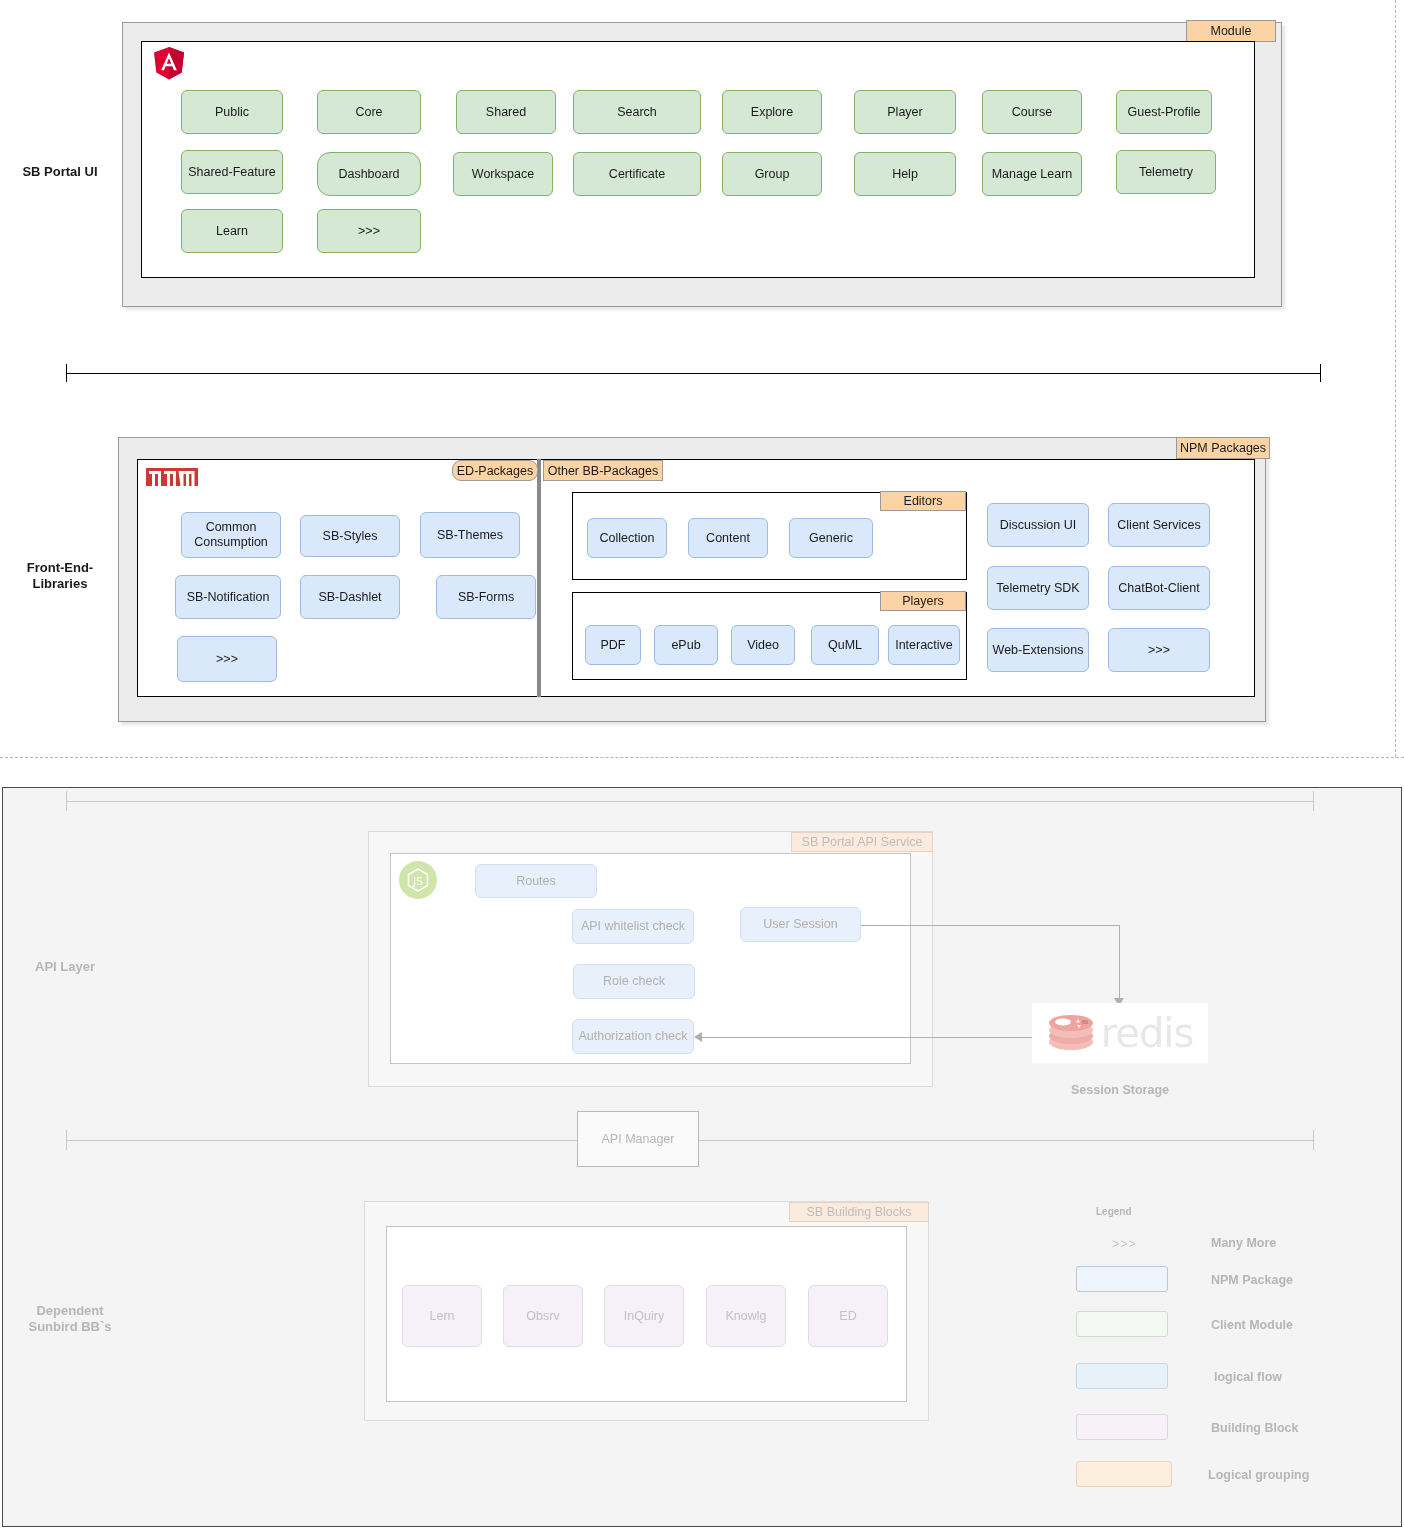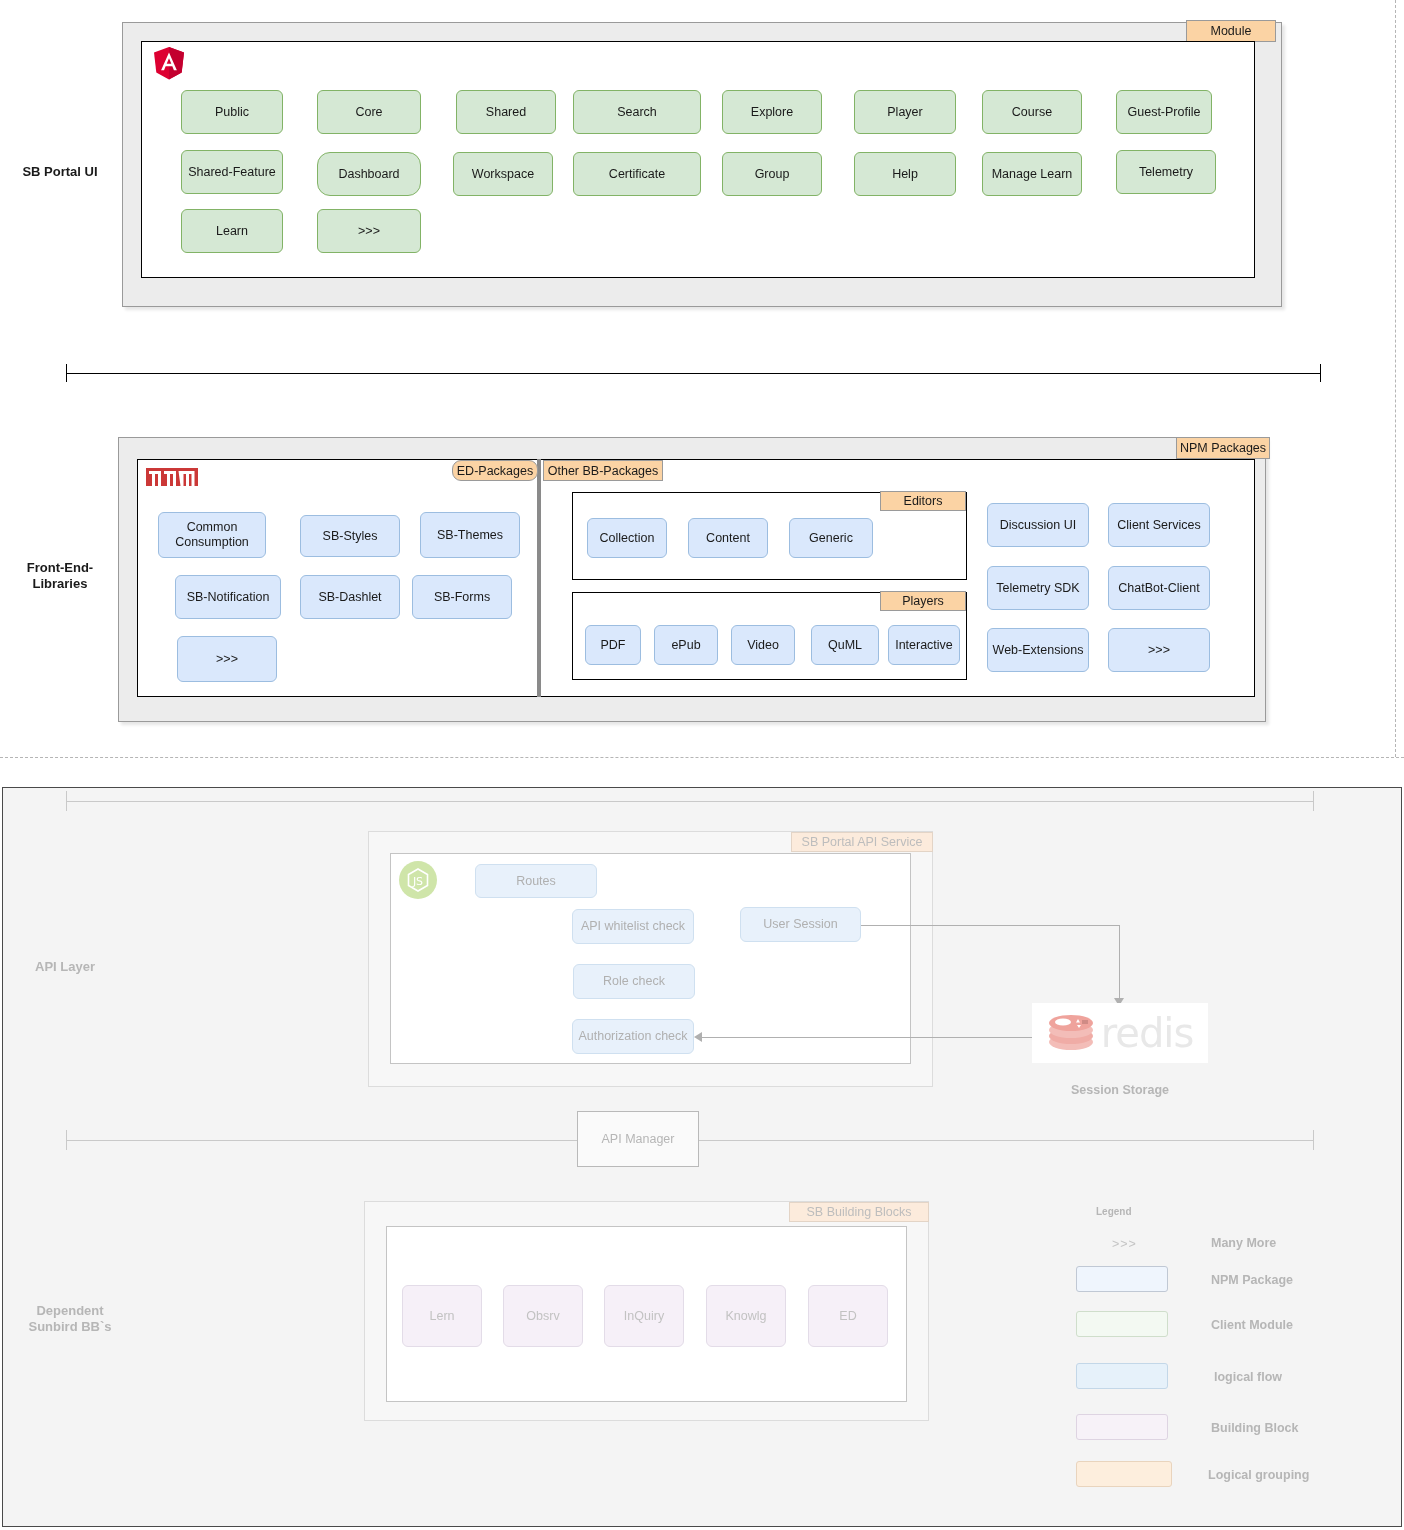--- a/index.html
+++ b/index.html
@@ -268,37 +268,37 @@
   </div>
 
   <div class="abs tab" style="left:452px; top:460px; width:86px; height:21px;border-radius:9px;">
     <span>ED-Packages</span>
   </div>
 
   <div class="abs tab" style="left:543px; top:460px; width:120px; height:21px;">
     <span>Other BB-Packages</span>
   </div>
 
-  <div class="abs node blue" style="left:158px; top:512px; width:108px; height:46px;">
+  <div class="abs node blue" style="left:181px; top:512px; width:100px; height:46px;">
     <span>Common<br>Consumption</span>
   </div>
   <div class="abs node blue" style="left:300px; top:515px; width:100px; height:42px;">
       <span>SB-Styles</span>
     </div>
   <div class="abs node blue" style="left:420px; top:512px; width:100px; height:46px;">
       <span>SB-Themes</span>
     </div>
 
   <div class="abs node blue" style="left:175px; top:575px; width:106px; height:44px;">
       <span>SB-Notification</span>
     </div>
   <div class="abs node blue" style="left:300px; top:575px; width:100px; height:44px;">
       <span>SB-Dashlet</span>
     </div>
-  <div class="abs node blue" style="left:412px; top:575px; width:100px; height:44px;">
+  <div class="abs node blue" style="left:436px; top:575px; width:100px; height:44px;">
       <span>SB-Forms</span>
     </div>
 
   <div class="abs node blue" style="left:177px; top:636px; width:100px; height:46px;">
       <span>&gt;&gt;&gt;</span>
     </div>
 
   <div class="abs" style="left:572px; top:492px; width:395px; height:88px; background:#ffffff; border:1px solid #000;"></div>
   <div class="abs tab" style="left:880px; top:491px; width:86px; height:20px;">
     <span>Editors</span>

